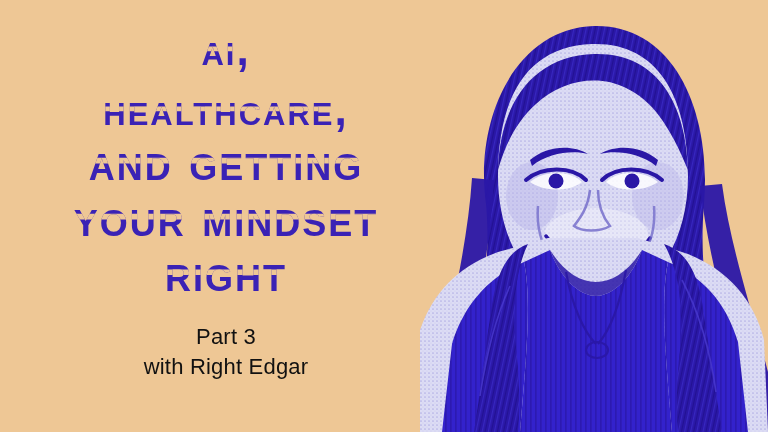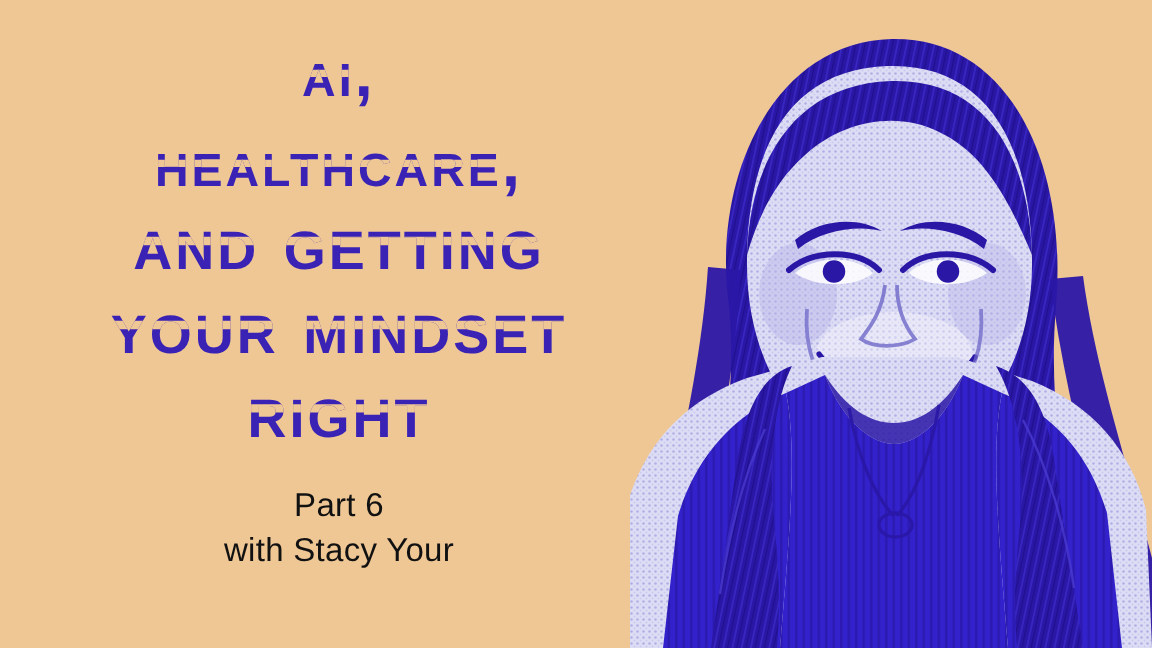--- a/index.html
+++ b/index.html
@@ -247,17 +247,17 @@
     </span>
     <span class="title-line tl-5" style="color: rgb(58, 34, 181);">
       <span class="deco">
         <span class="base">Right</span>
         <span class="stripe" aria-hidden="true" style="color: rgb(238, 199, 149);">Right</span>
       </span>
     </span>
   </div>
 
   <div id="subtitle-block">
-    <span class="sub-line" style="color: rgb(17, 17, 17);">Part 6</span>
-    <span class="sub-line" style="color: rgb(17, 17, 17);">with Stacy Your</span>
+    <span class="sub-line" style="color: rgb(17, 17, 17);">Part 3</span>
+    <span class="sub-line" style="color: rgb(17, 17, 17);">with Right Edgar</span>
   </div>
 
 </div>
 
 </body></html>

